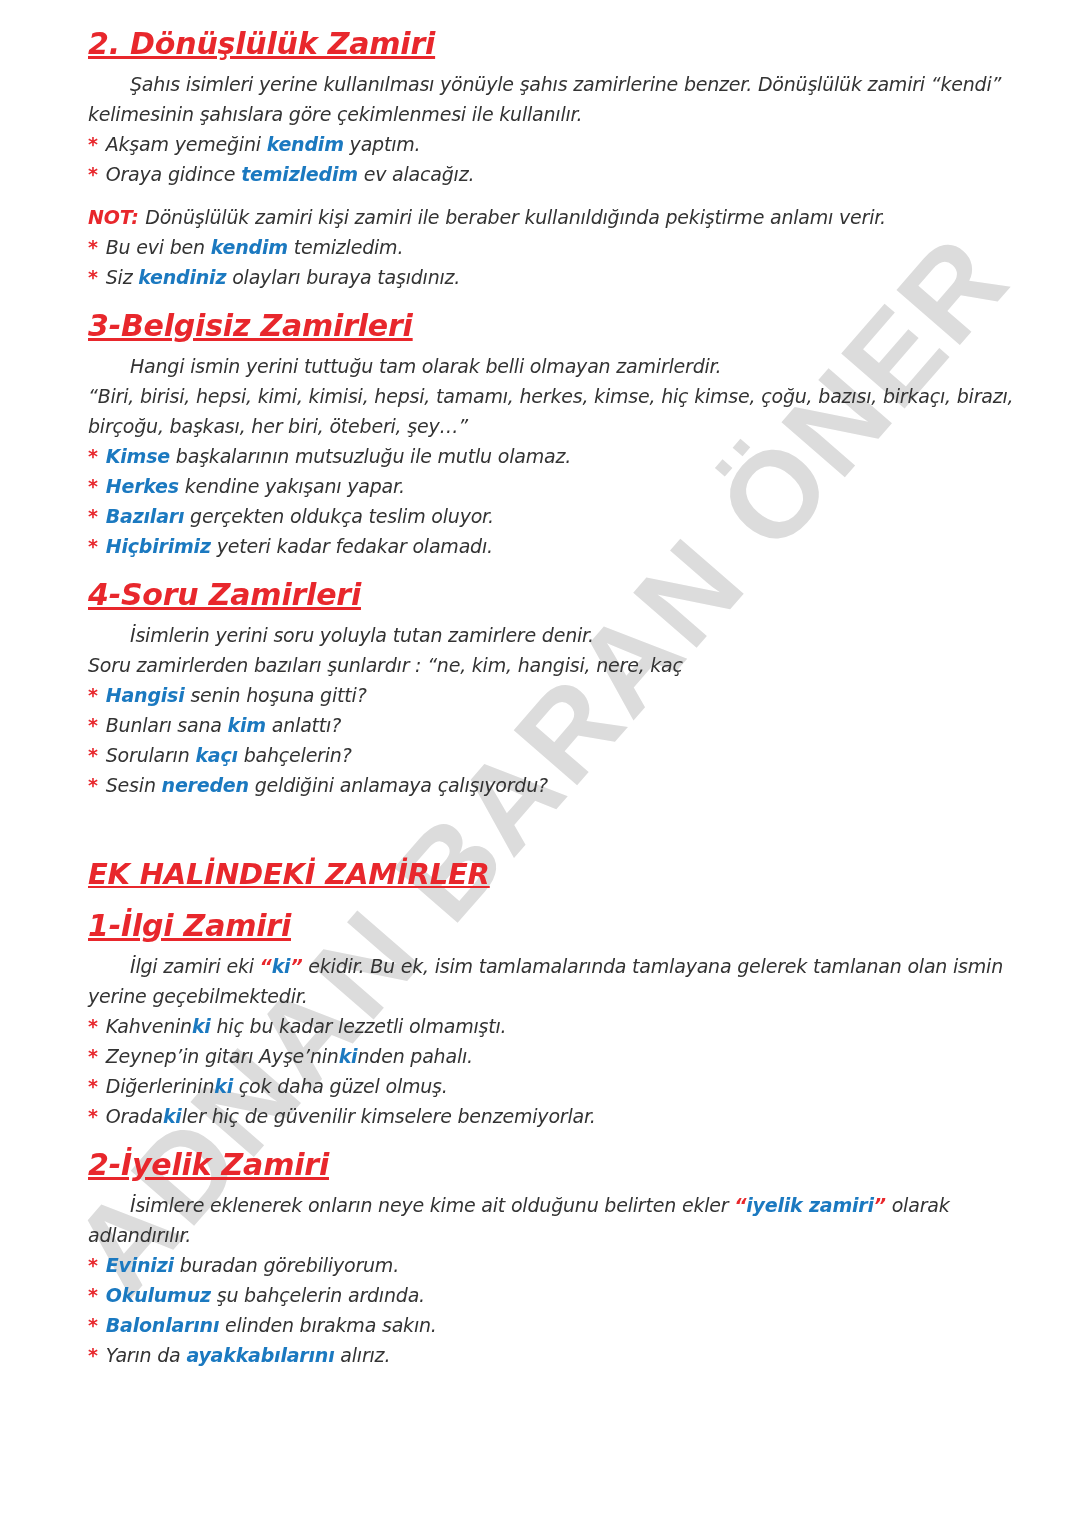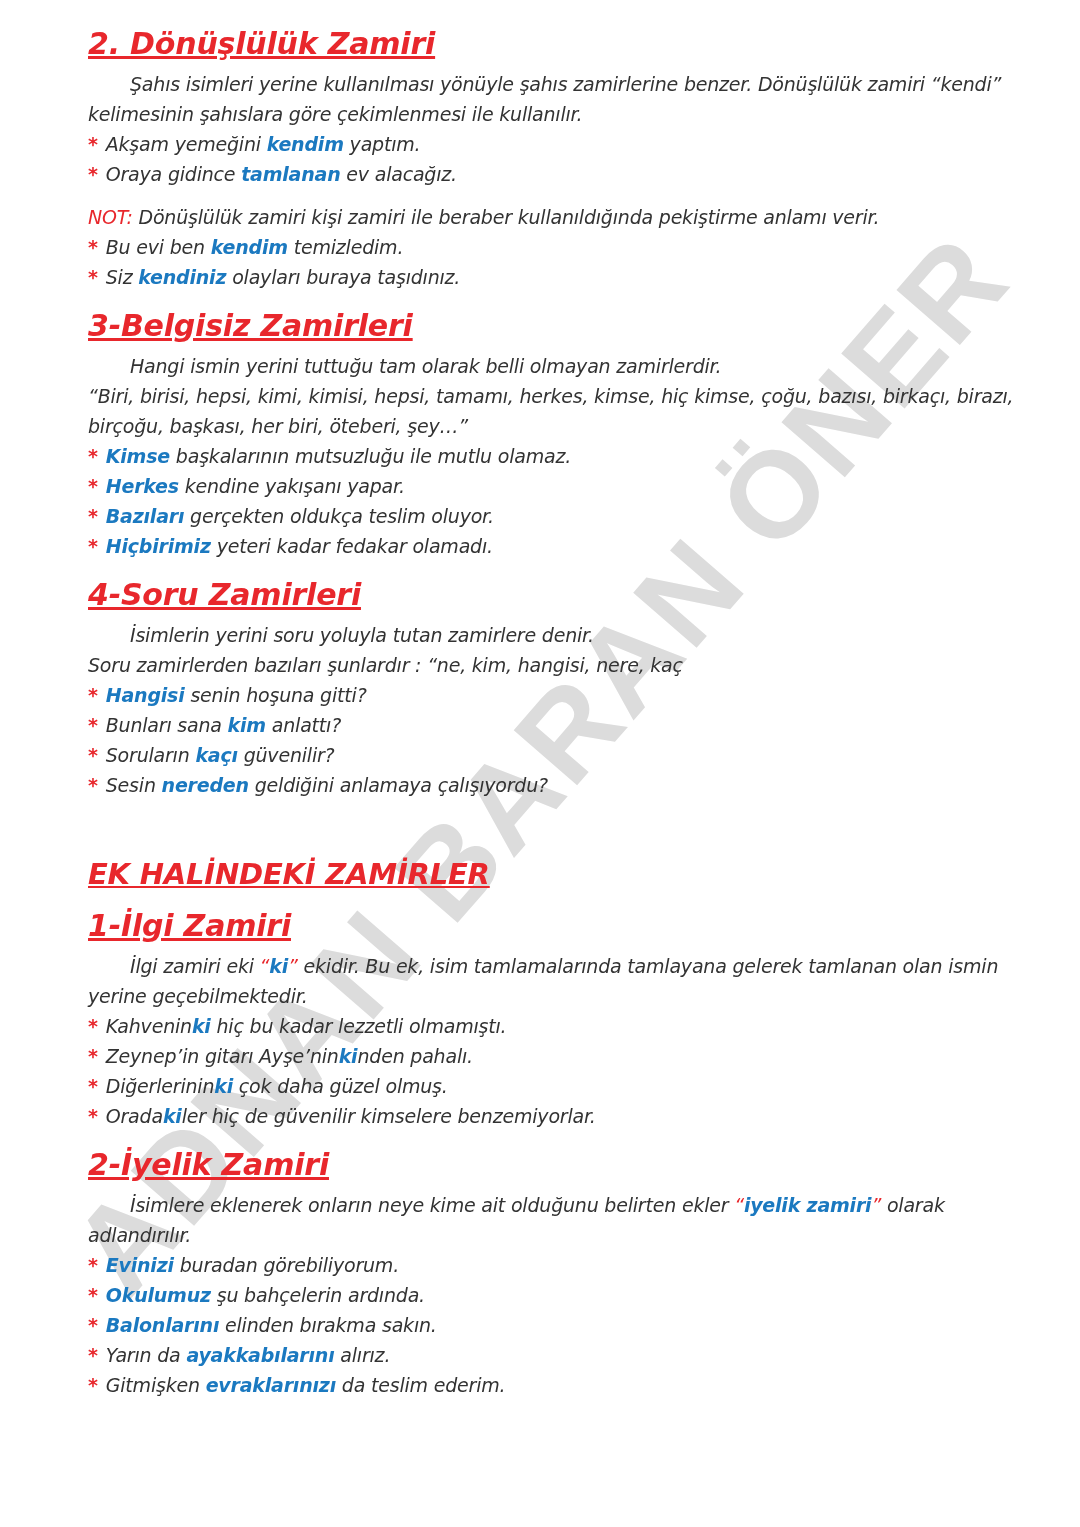--- a/index.html
+++ b/index.html
@@ -59,58 +59,57 @@
   .para{margin:0;}
   .para.indent{text-indent:42px;}
   .note{margin-top:13px;}
   .bullet{margin:0;font-style:italic;}
   .asterisk{
     color:var(--red);
     font-weight:bold;
     margin-right:8px;
   }
   .w-blue{color:var(--blue);font-weight:bold;}
-  .w-red{color:var(--red);font-weight:normal;}
+  .w-red{color:var(--red);font-weight:bold;}
   .w-plain{}
 </style>
 </head>
 <body>
 
 <div class="page">
   <div class="watermark">ADNAN BARAN ÖNER</div>
   <main class="content">
       <h2 class="sec-heading">2. Dönüşlülük Zamiri</h2>
       <p class="para indent"><span class="w-plain">Şahıs isimleri yerine kullanılması yönüyle şahıs zamirlerine benzer. Dönüşlülük zamiri “kendi” kelimesinin şahıslara göre çekimlenmesi ile kullanılır.</span></p>
       <p class="bullet"><span class="asterisk">*</span><span class="w-plain">Akşam yemeğini </span><span class="w-blue">kendim</span><span class="w-plain"> yaptım.</span></p>
-      <p class="bullet"><span class="asterisk">*</span><span class="w-plain">Oraya gidince </span><span class="w-blue">tamlanan</span><span class="w-plain"> ev alacağız.</span></p>
+      <p class="bullet"><span class="asterisk">*</span><span class="w-plain">Oraya gidince </span><span class="w-blue">temizledim</span><span class="w-plain"> ev alacağız.</span></p>
       <p class="para note"><span class="w-red">NOT: </span><span class="w-plain">Dönüşlülük zamiri kişi zamiri ile beraber kullanıldığında pekiştirme anlamı verir.</span></p>
       <p class="bullet"><span class="asterisk">*</span><span class="w-plain">Bu evi ben </span><span class="w-blue">kendim</span><span class="w-plain"> temizledim.</span></p>
       <p class="bullet"><span class="asterisk">*</span><span class="w-plain">Siz </span><span class="w-blue">kendiniz</span><span class="w-plain"> olayları buraya taşıdınız.</span></p>
       <h2 class="sec-heading">3-Belgisiz Zamirleri</h2>
       <p class="para indent"><span class="w-plain">Hangi ismin yerini tuttuğu tam olarak belli olmayan zamirlerdir.</span></p>
       <p class="para"><span class="w-plain">“Biri, birisi, hepsi, kimi, kimisi, hepsi, tamamı, herkes, kimse, hiç kimse, çoğu, bazısı, birkaçı, birazı, birçoğu, başkası, her biri, öteberi, şey…”</span></p>
       <p class="bullet"><span class="asterisk">*</span><span class="w-blue">Kimse</span><span class="w-plain"> başkalarının mutsuzluğu ile mutlu olamaz.</span></p>
       <p class="bullet"><span class="asterisk">*</span><span class="w-blue">Herkes</span><span class="w-plain"> kendine yakışanı yapar.</span></p>
       <p class="bullet"><span class="asterisk">*</span><span class="w-blue">Bazıları</span><span class="w-plain"> gerçekten oldukça teslim oluyor.</span></p>
       <p class="bullet"><span class="asterisk">*</span><span class="w-blue">Hiçbirimiz</span><span class="w-plain"> yeteri kadar fedakar olamadı.</span></p>
       <h2 class="sec-heading">4-Soru Zamirleri</h2>
       <p class="para indent"><span class="w-plain">İsimlerin yerini soru yoluyla tutan zamirlere denir.</span></p>
       <p class="para"><span class="w-plain">Soru zamirlerden bazıları şunlardır : “ne, kim, hangisi, nere, kaç</span></p>
       <p class="bullet"><span class="asterisk">*</span><span class="w-blue">Hangisi</span><span class="w-plain"> senin hoşuna gitti?</span></p>
       <p class="bullet"><span class="asterisk">*</span><span class="w-plain">Bunları sana </span><span class="w-blue">kim</span><span class="w-plain"> anlattı?</span></p>
-      <p class="bullet"><span class="asterisk">*</span><span class="w-plain">Soruların </span><span class="w-blue">kaçı</span><span class="w-plain"> güvenilir?</span></p>
+      <p class="bullet"><span class="asterisk">*</span><span class="w-plain">Soruların </span><span class="w-blue">kaçı</span><span class="w-plain"> bahçelerin?</span></p>
       <p class="bullet"><span class="asterisk">*</span><span class="w-plain">Sesin </span><span class="w-blue">nereden</span><span class="w-plain"> geldiğini anlamaya çalışıyordu?</span></p>
       <h2 class="sec-heading center-heading">EK HALİNDEKİ ZAMİRLER</h2>
       <h2 class="sec-heading">1-İlgi Zamiri</h2>
       <p class="para indent"><span class="w-plain">İlgi zamiri eki </span><span class="w-red">“</span><span class="w-blue">ki</span><span class="w-red">”</span><span class="w-plain"> ekidir. Bu ek, isim tamlamalarında tamlayana gelerek tamlanan olan ismin yerine geçebilmektedir.</span></p>
       <p class="bullet"><span class="asterisk">*</span><span class="w-plain">Kahvenin</span><span class="w-blue">ki</span><span class="w-plain"> hiç bu kadar lezzetli olmamıştı.</span></p>
       <p class="bullet"><span class="asterisk">*</span><span class="w-plain">Zeynep’in gitarı Ayşe’nin</span><span class="w-blue">ki</span><span class="w-plain">nden pahalı.</span></p>
       <p class="bullet"><span class="asterisk">*</span><span class="w-plain">Diğerlerinin</span><span class="w-blue">ki</span><span class="w-plain"> çok daha güzel olmuş.</span></p>
       <p class="bullet"><span class="asterisk">*</span><span class="w-plain">Orada</span><span class="w-blue">ki</span><span class="w-plain">ler hiç de güvenilir kimselere benzemiyorlar.</span></p>
       <h2 class="sec-heading">2-İyelik Zamiri</h2>
       <p class="para indent"><span class="w-plain">İsimlere eklenerek onların neye kime ait olduğunu belirten ekler </span><span class="w-red">“</span><span class="w-blue">iyelik zamiri</span><span class="w-red">”</span><span class="w-plain"> olarak adlandırılır.</span></p>
       <p class="bullet"><span class="asterisk">*</span><span class="w-blue">Evinizi</span><span class="w-plain"> buradan görebiliyorum.</span></p>
       <p class="bullet"><span class="asterisk">*</span><span class="w-blue">Okulumuz</span><span class="w-plain"> şu bahçelerin ardında.</span></p>
       <p class="bullet"><span class="asterisk">*</span><span class="w-blue">Balonlarını</span><span class="w-plain"> elinden bırakma sakın.</span></p>
       <p class="bullet"><span class="asterisk">*</span><span class="w-plain">Yarın da </span><span class="w-blue">ayakkabılarını</span><span class="w-plain"> alırız.</span></p>
-      <p class="bullet"><span class="asterisk">*</span><span class="w-plain">Gitmişken </span><span class="w-blue">evraklarınızı</span><span class="w-plain"> da teslim ederim.</span></p>
     </main>
 </div>
 
 </body></html>

